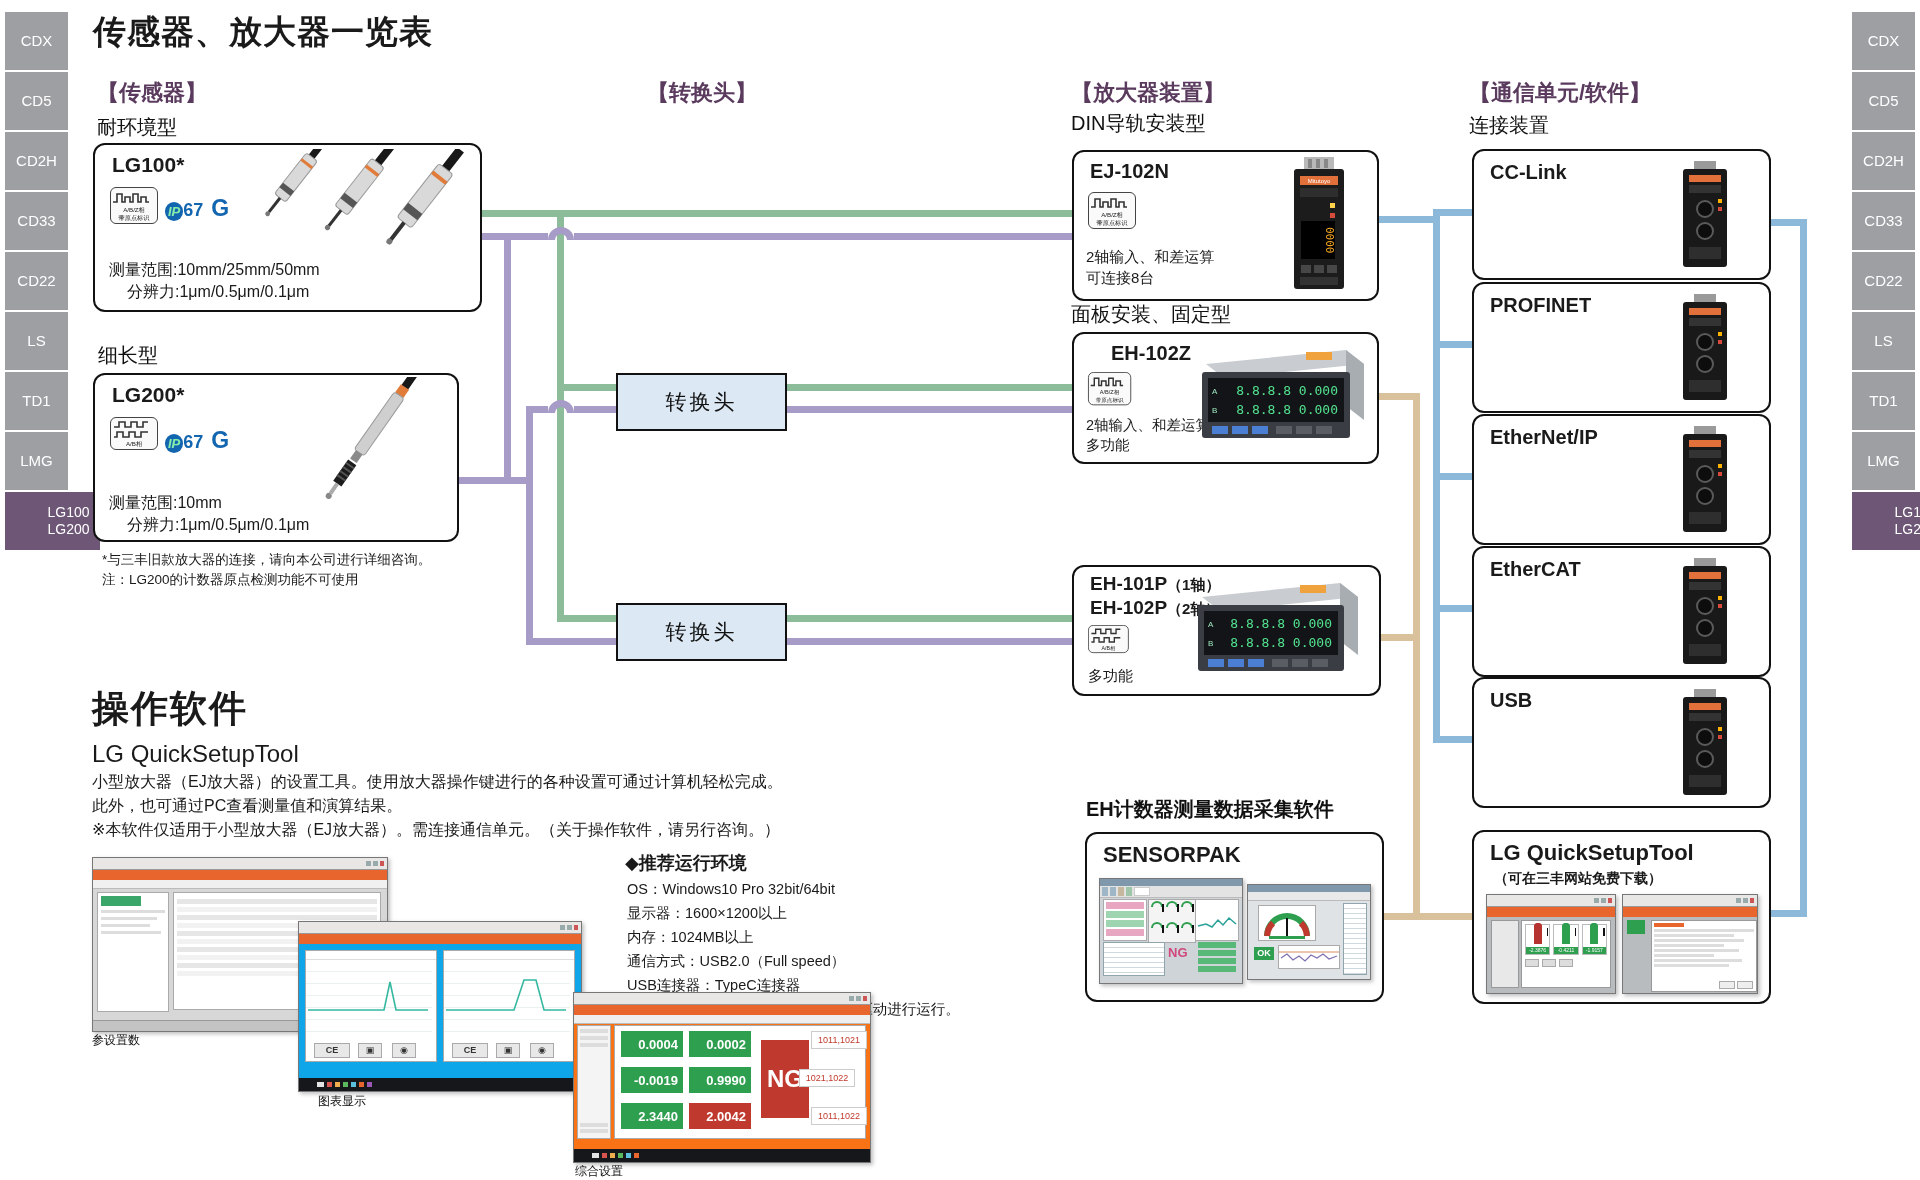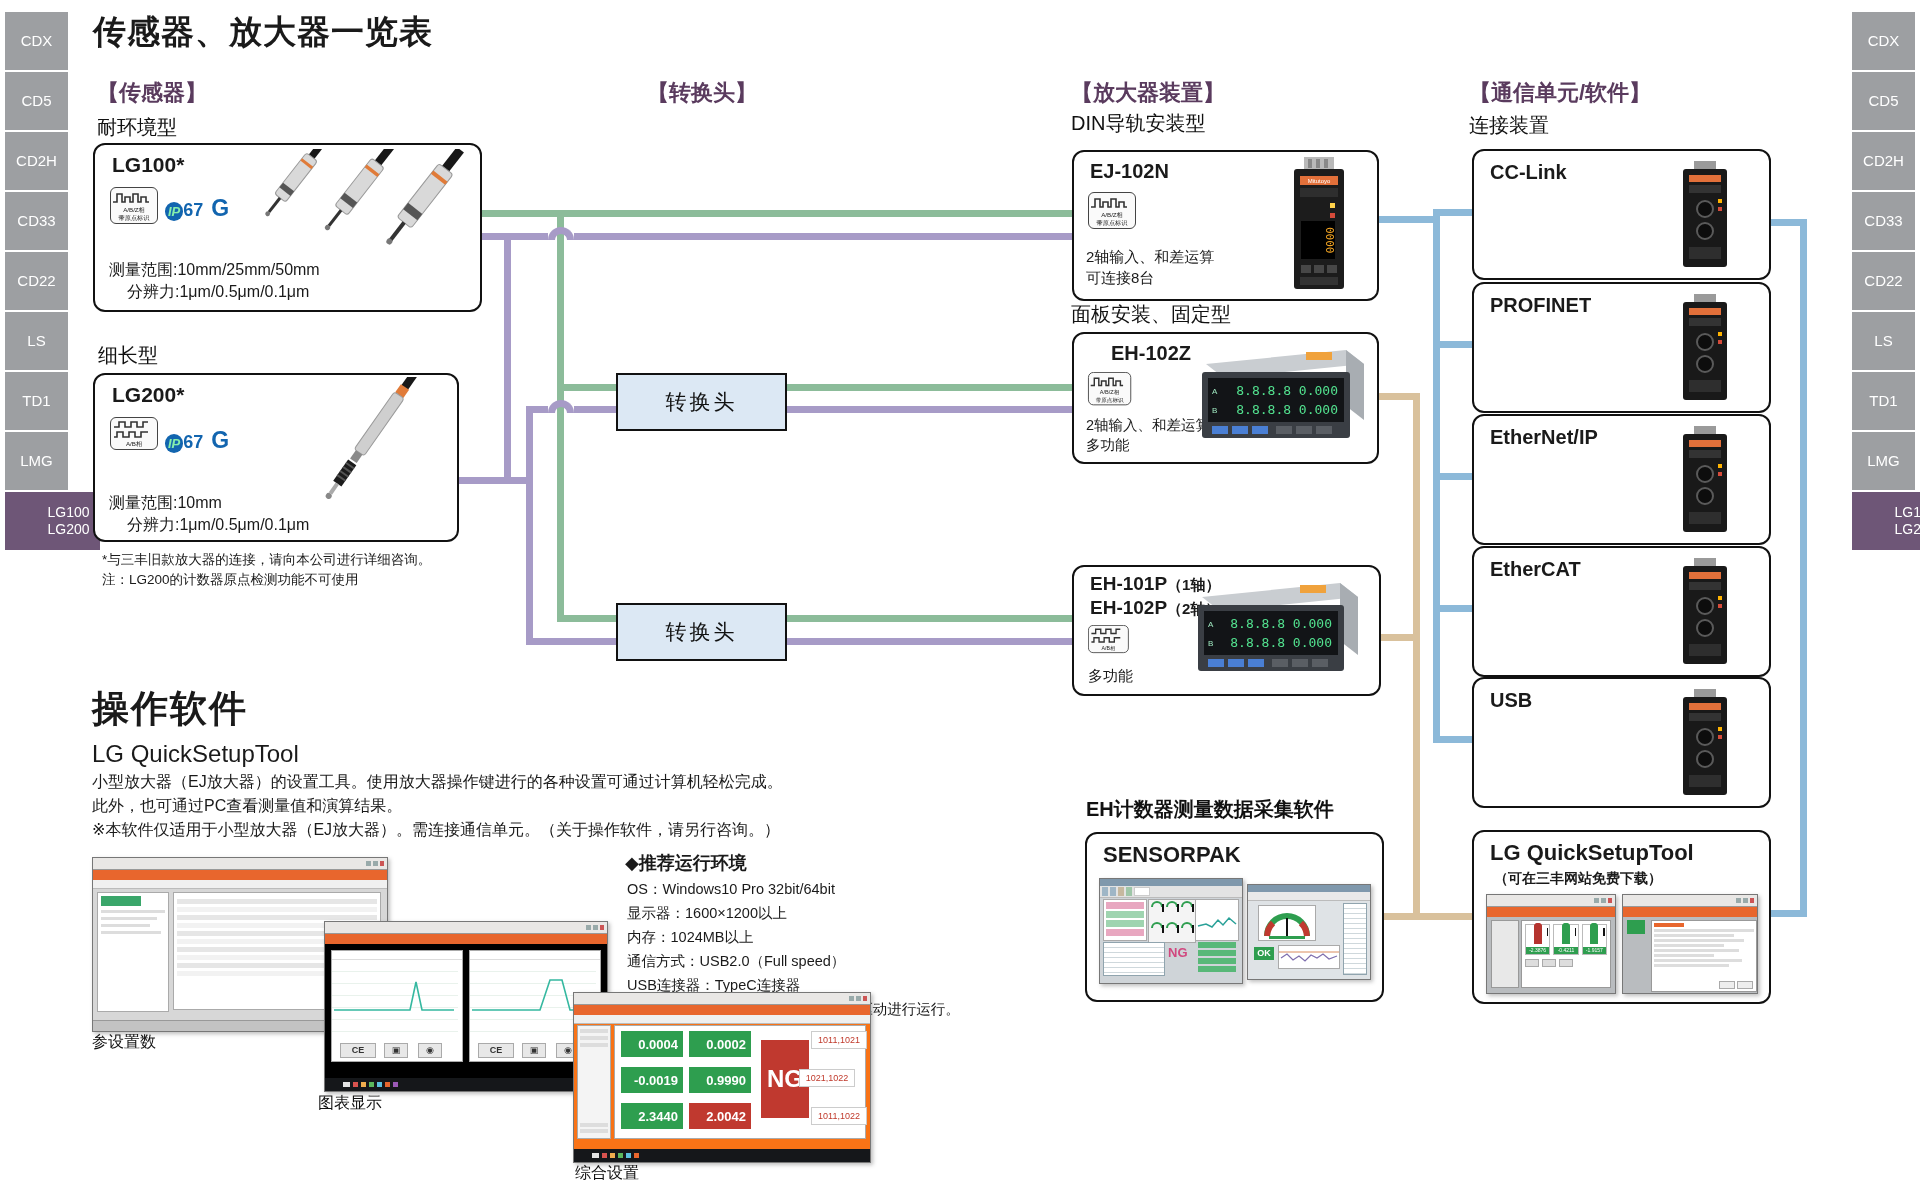--- a/index.html
+++ b/index.html
@@ -80,21 +80,21 @@
     align-items:center;gap:3px;padding-left:18px;}
   .taskbar i{width:5px;height:5px;display:block;}
   .w3-val{position:absolute;width:62px;height:26px;color:#fff;font-size:13px;font-weight:bold;
     display:flex;align-items:center;justify-content:flex-end;padding-right:5px;box-sizing:border-box;
     background:var(--ok-green);}
   .w3-val.red{background:var(--ng-red);}
   .w3-side{position:absolute;width:54px;height:16px;background:#fff;border:1px solid #ccc;
     color:#c0392b;font-size:9px;display:flex;align-items:center;justify-content:center;}
   .ce-btn{position:absolute;width:34px;height:13px;background:#e8e8e8;border:1px solid #aaa;
     font-size:9px;font-weight:bold;text-align:center;line-height:13px;color:#333;}
-  .shot-label{position:absolute;font-size:16px;color:#111;white-space:nowrap;text-align:center;}
+  .shot-label{position:absolute;font-size:12px;color:#111;white-space:nowrap;text-align:center;}
 
   svg{display:block;}
   .seg{font-family:"DejaVu Sans Mono","Liberation Mono",monospace;}
 </style>
 </head>
 <body>
 
 <div id="page">
 
   <div id="page-title">传感器、放大器一览表</div>
@@ -535,21 +535,21 @@
         <div style="height:5px;background:#f2f2f2;margin:3px 0;"></div>
       <div style="height:5px;background:#e6e6e6;margin:3px 0;"></div>
         <div style="height:5px;background:#f2f2f2;margin:3px 0;"></div>
       <div style="height:5px;background:#e6e6e6;margin:3px 0;"></div>
         <div style="height:5px;background:#f2f2f2;margin:3px 0;"></div>
     </div>
     <div style="position:absolute;left:0;right:0;bottom:0;height:10px;background:#c3c3c3;border-top:1px solid #999;"></div>
   </div>
   <div class="shot-label" style="left:92px;top:1032px;">参设置数</div>
 
-  <div class="miniwin" style="left:324px;top:921px;width:282px;height:169px;z-index:3;background:#000000;">
+  <div class="miniwin" style="left:298px;top:921px;width:282px;height:169px;z-index:3;background:#0ea5e9;">
     <div class="mw-title"></div>
       <div class="mw-brand"></div>
     <div style="position:absolute;left:6px;top:28px;width:130px;height:110px;background:#fff;border:1px solid #aaa;">
       <div style="height:8px;border-bottom:1px solid #ddd;"></div>
       <svg width="126" height="72" viewBox="0 0 126 72" style="background:repeating-linear-gradient(#fff 0 11px,#e9f2ec 11px 12px);">
           <polyline points="2,50 78,50 84,22 90,50 122,50" fill="none" stroke="#35b8a0" stroke-width="1.6"></polyline>
         </svg>
       <div class="ce-btn" style="left:8px;bottom:3px;top:auto;">CE</div>
       <div class="ce-btn" style="left:52px;bottom:3px;top:auto;width:22px;">▣</div>
       <div class="ce-btn" style="left:86px;bottom:3px;top:auto;width:22px;">◉</div>

